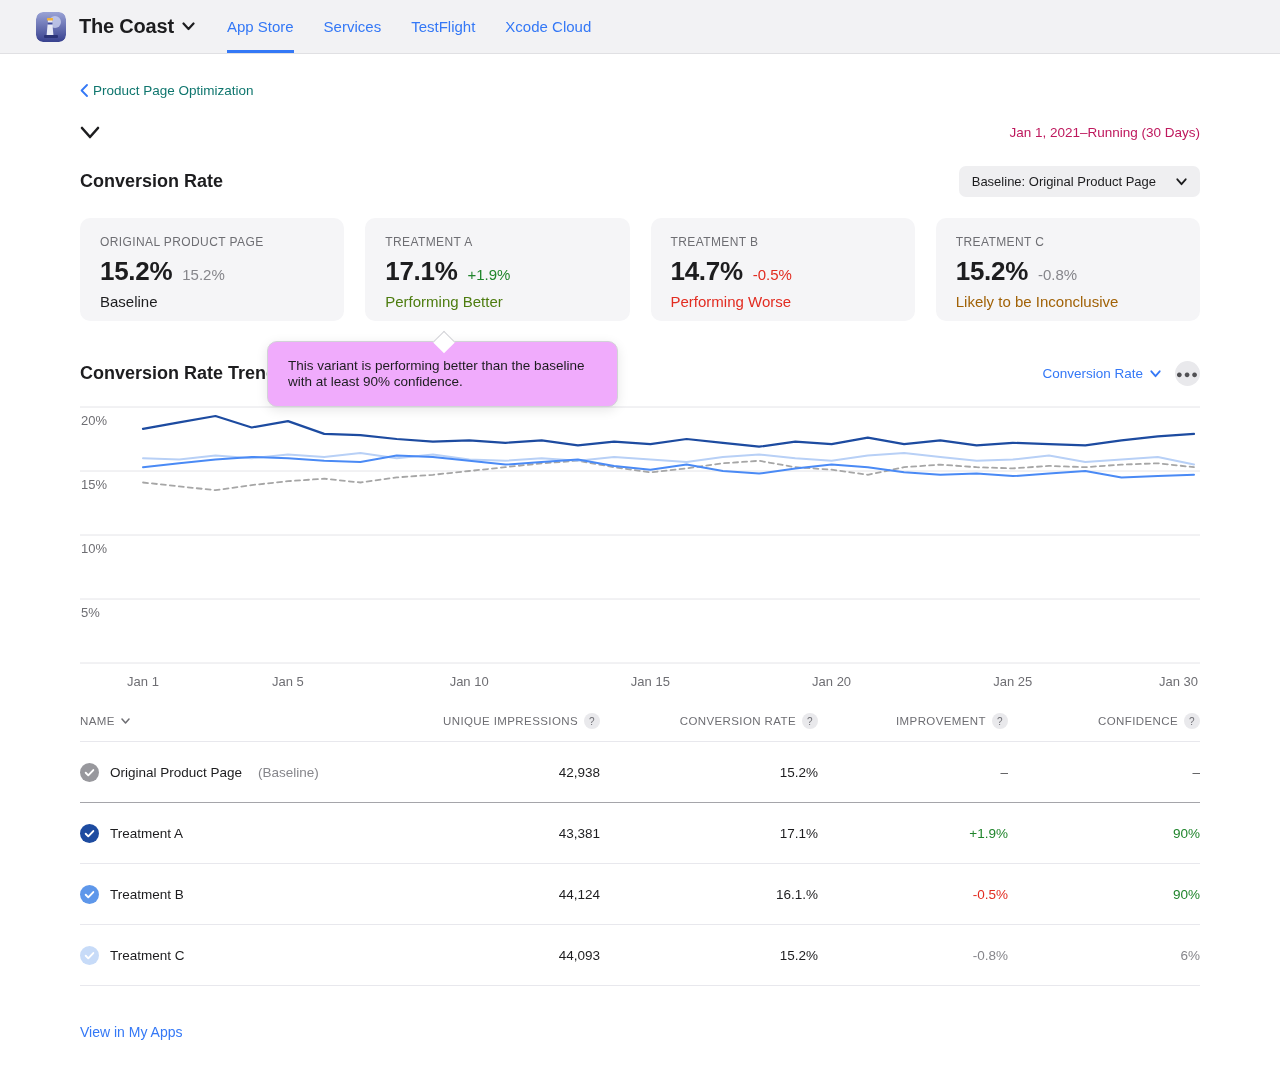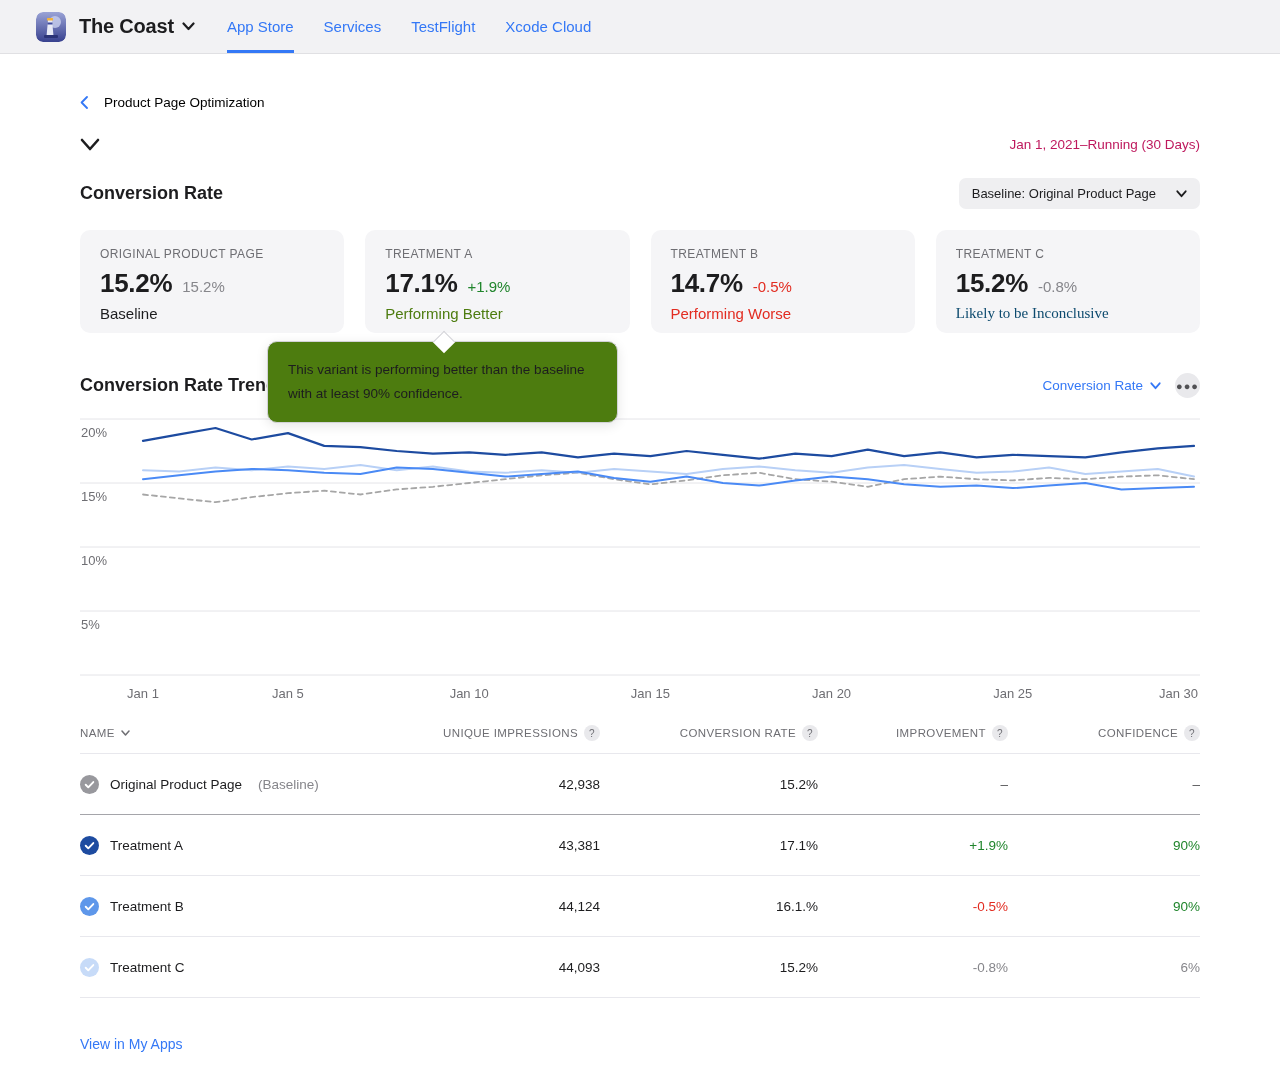--- a/index.html
+++ b/index.html
@@ -8,38 +8,38 @@
   
   .nav{height:54px;background:#f2f2f4;border-bottom:1px solid #e0e0e3;display:flex;align-items:center;padding:0 36px;box-sizing:border-box;}
   .app-icon{width:30px;height:30px;border-radius:7px;overflow:hidden;flex:0 0 auto;}
   .app-title{display:flex;align-items:center;gap:8px;margin-left:13px;cursor:pointer;}
   .app-name{font-size:20px;font-weight:700;letter-spacing:-0.2px;}
   .nav-tabs{display:flex;height:100%;margin-left:32px;gap:30px;}
   .tab{display:flex;align-items:center;height:100%;box-sizing:border-box;font-size:15px;color:#3478f6;cursor:pointer;border-bottom:3px solid transparent;padding-top:3px;}
   .tab.active{border-bottom-color:#3478f6;}
   
   .content{padding:0 80px;}
-  .breadcrumb{margin-top:41px;display:inline-flex;align-items:center;gap:16px;color:#000000;font-size:13.5px;cursor:pointer;}
+  .breadcrumb{margin-top:29px;display:inline-flex;align-items:center;gap:5px;color:#0f766e;font-size:13.5px;cursor:pointer;}
   .title-row{margin-top:24px;display:flex;align-items:center;justify-content:space-between;}
   .title-left{display:flex;align-items:center;gap:10px;cursor:pointer;}
   h1{font-size:28px;font-weight:700;margin:0;letter-spacing:-0.3px;}
   .date-range{font-size:13.5px;color:#be185d;}
   .section-row{margin-top:26px;display:flex;align-items:center;justify-content:space-between;}
   h2{font-size:18px;font-weight:700;margin:0;}
   .pill{background:#efeff1;border-radius:7px;padding:8px 13px;font-size:13px;display:inline-flex;align-items:center;gap:20px;cursor:pointer;}
   
   .cards{margin-top:21px;display:grid;grid-template-columns:repeat(4,1fr);gap:21px;}
   .card{background:#f5f5f7;border-radius:10px;height:103px;box-sizing:border-box;padding:17px 20px 0 20px;}
   .card-label{font-size:12px;letter-spacing:0.4px;color:#6e6e73;}
   .card-nums{margin-top:7px;display:flex;align-items:baseline;gap:10px;}
   .card-value{font-size:26px;font-weight:700;letter-spacing:-0.3px;}
   .card-delta{font-size:15px;}
   .card-status{margin-top:6px;font-size:15px;}
   
-  .tooltip{position:absolute;left:267px;top:341px;width:351px;box-sizing:border-box;background:#4d7c0f;border:1px solid #d2d2d7;border-radius:10px;box-shadow:0 3px 12px rgba(0,0,0,0.10);padding:16px 20px;font-size:13.5px;line-height:24px;color:#1d1d1f;z-index:10;}
+  .tooltip{position:absolute;left:267px;top:341px;width:351px;box-sizing:border-box;background:#f0abfc;border:1px solid #d2d2d7;border-radius:10px;box-shadow:0 3px 12px rgba(0,0,0,0.10);padding:16px 20px;font-size:13.5px;line-height:16px;color:#1d1d1f;z-index:10;}
   .tooltip-arrow{position:absolute;top:-8.5px;left:168px;width:15px;height:15px;background:#fff;border-left:1px solid #d2d2d7;border-top:1px solid #d2d2d7;transform:rotate(45deg);}
   
   .trend-row{margin-top:40px;display:flex;align-items:center;justify-content:space-between;}
   .trend-controls{display:flex;align-items:center;gap:14px;}
   .metric-select{display:flex;align-items:center;gap:7px;color:#3478f6;font-size:13.5px;cursor:pointer;}
   .ellipsis-btn{width:25px;height:25px;border-radius:50%;background:#e9e9ec;color:#515154;display:flex;align-items:center;justify-content:center;font-size:11px;letter-spacing:1px;cursor:pointer;user-select:none;}
   #trend-chart{display:block;margin-top:9px;}
   
   .table{margin-top:6px;}
   .tr{display:grid;grid-template-columns:1fr 180px 218px 190px 192px;align-items:center;}
@@ -144,21 +144,21 @@
             <span class="card-delta" style="color: rgb(226, 44, 33);">-0.5%</span>
           </div>
           <div class="card-status" style="color: rgb(226, 44, 33);">Performing Worse</div>
         </div>
         <div class="card">
           <div class="card-label">TREATMENT C</div>
           <div class="card-nums">
             <span class="card-value">15.2%</span>
             <span class="card-delta" style="color: rgb(134, 134, 139);">-0.8%</span>
           </div>
-          <div class="card-status" style="color: #0c4a6e; font-family: Liberation Serif, serif;">Likely to be Inconclusive</div>
+          <div class="card-status" style="color: #a16207;">Likely to be Inconclusive</div>
         </div>
       </div>
 
     <div class="trend-row">
       <h2>Conversion Rate Trend</h2>
       <div class="trend-controls">
         <div class="metric-select">
           <span>Conversion Rate</span>
           <svg class="chev" width="11" height="8" viewBox="0 0 11 8">
             <path d="M1.3 1.3 L5.5 6.2 L9.7 1.3" fill="none" stroke="#3478f6" stroke-width="1.8" stroke-linecap="round" stroke-linejoin="round"></path>

